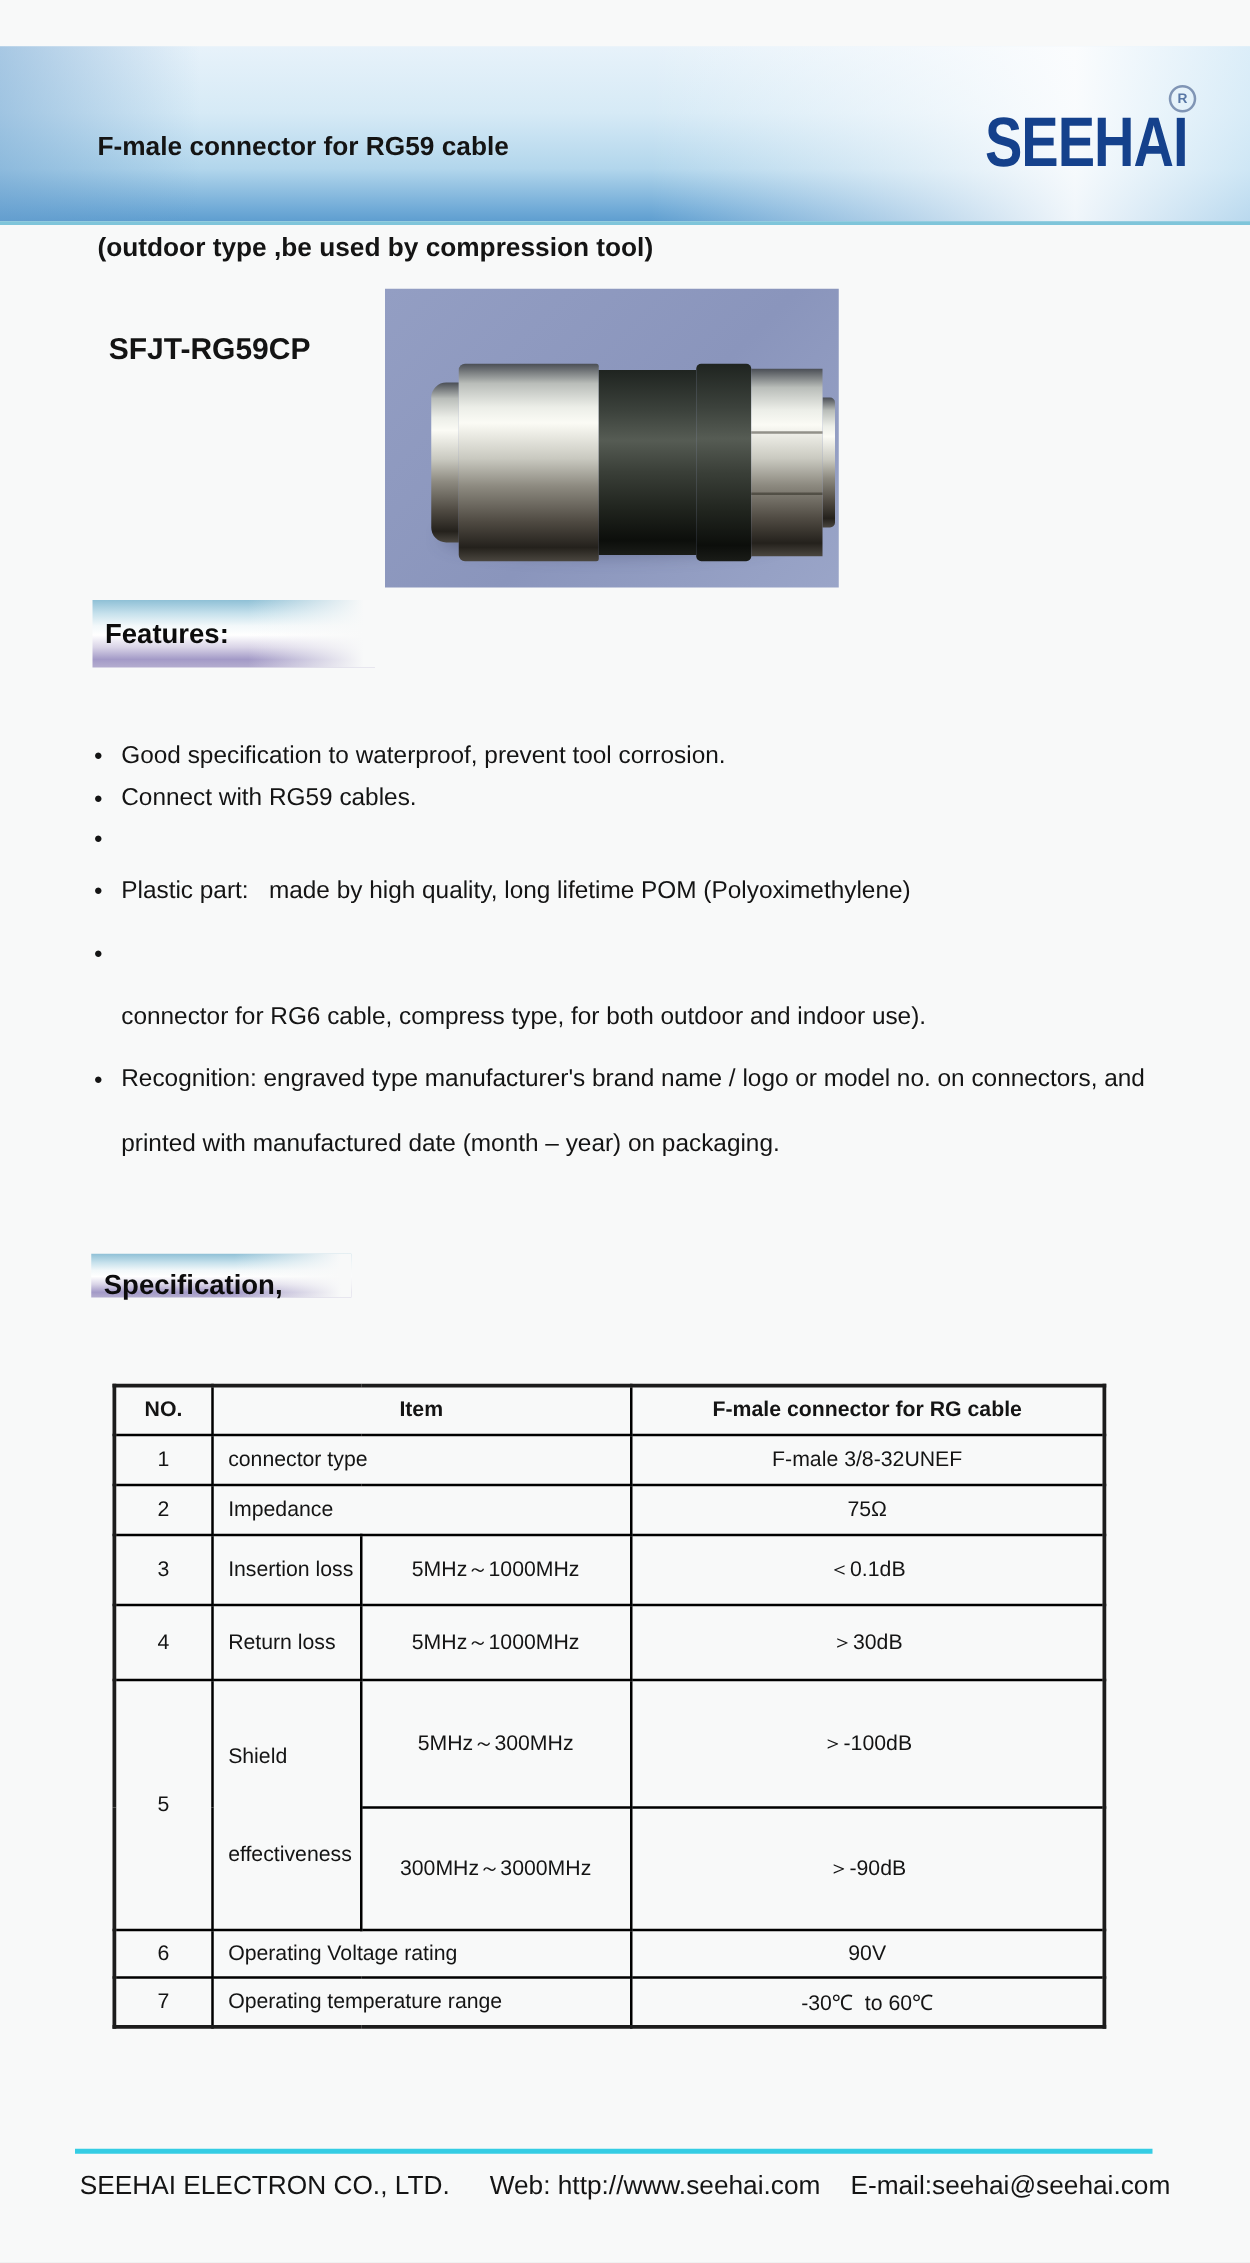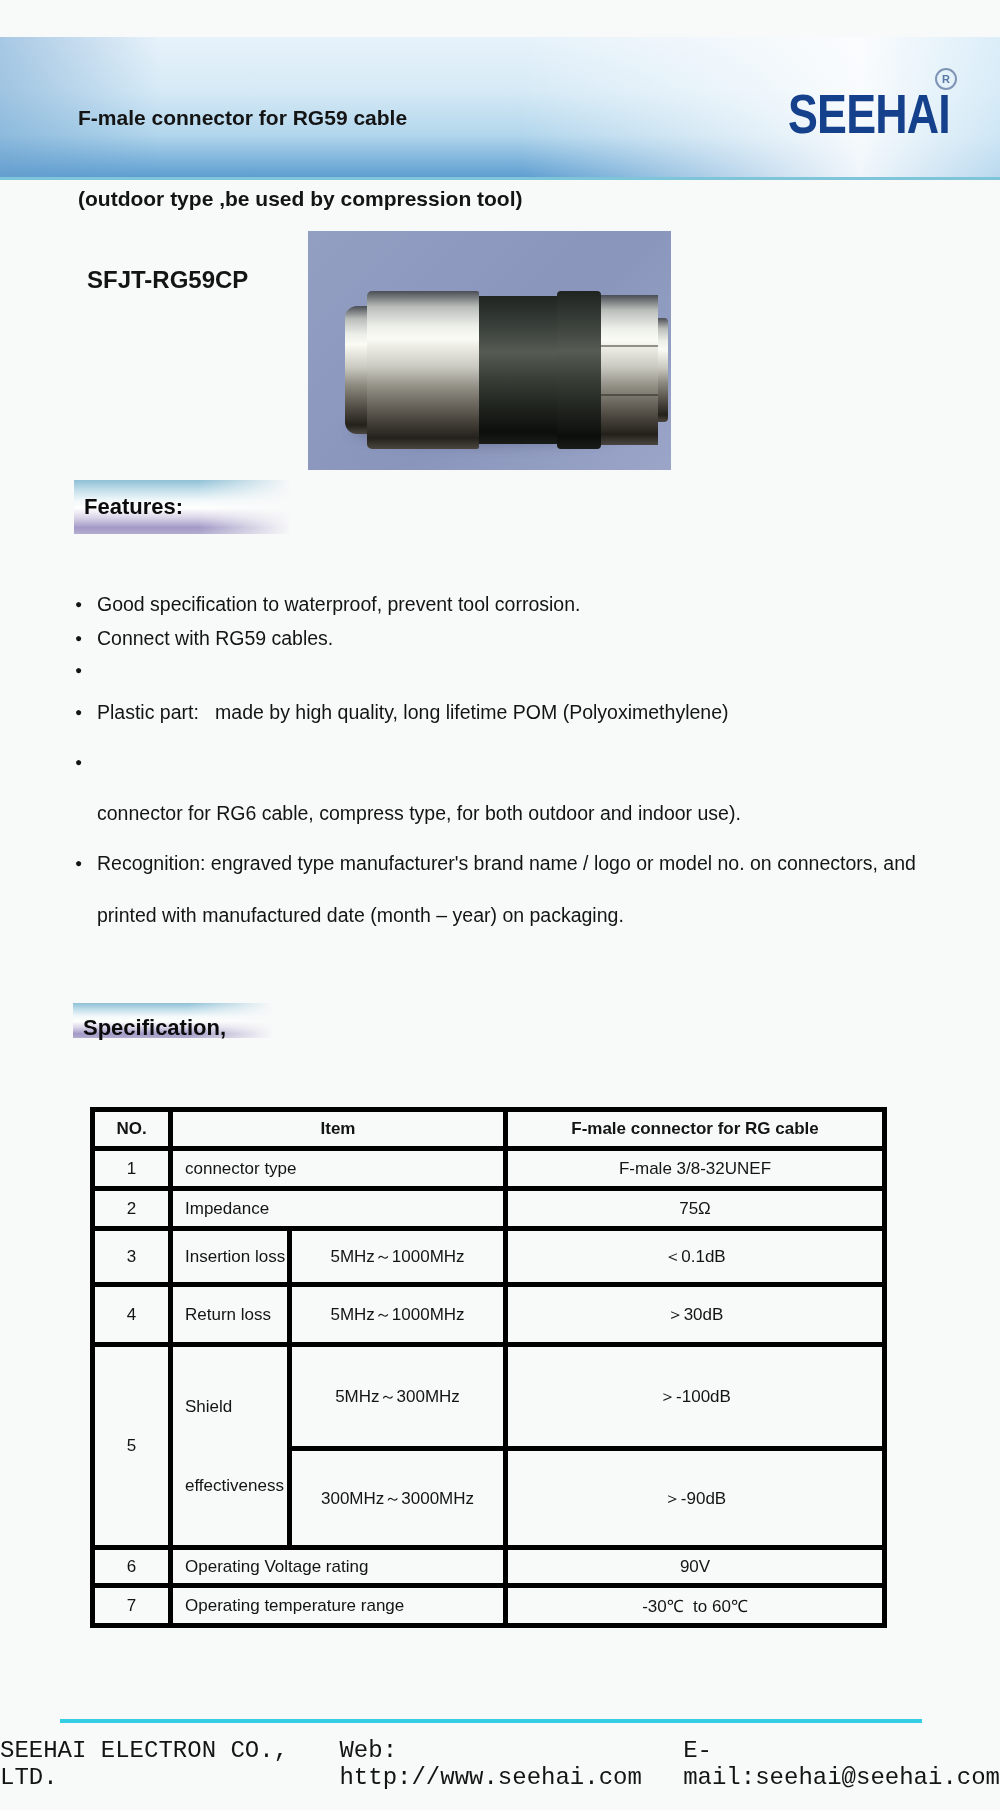--- a/index.html
+++ b/index.html
@@ -56,30 +56,30 @@
   .feature-line{display:flex;line-height:26px;}
   .bullet{width:22px;font-size:12px;flex:none;}
   .no-bullet{padding-left:22px;}
   .ftxt{white-space:pre-wrap;}
   .m8{margin-bottom:8px}.m6{margin-bottom:6px}.m16{margin-bottom:16px}
   .m24{margin-bottom:24px}.m25{margin-bottom:25px}.m26{margin-bottom:26px}
 
   
   .spec-table{position:absolute;left:90px;top:1107px;width:792px;border-collapse:collapse;
               table-layout:fixed;font-size:17px;border:3px solid #1c1c1c;}
-  .spec-table td{border:5px solid #000000;text-align:center;padding:0;white-space:pre-wrap;overflow:hidden;}
+  .spec-table td{border:2px solid #000000;text-align:center;padding:0;white-space:pre-wrap;overflow:hidden;}
   .hdr td{font-weight:bold;}
   .left{text-align:left !important;padding-left:12px !important;}
   .rh39{height:39px}.rh40{height:40px}.rh56{height:56px}.rh60{height:60px}.rh38{height:38px}
   .two-line span{display:block;line-height:39px;}
 
   
   .footer-line{position:absolute;left:60px;top:1719px;width:862px;height:4px;background:#35cde4;}
   .footer{position:absolute;left:0;top:1737px;width:1000px;display:flex;justify-content:center;
-          font-size:24px;white-space:pre-wrap;font-family:Liberation Mono, monospace;}
+          font-size:21px;white-space:pre-wrap;}
   .fgap1{margin-left:32px;}
   .fgap2{margin-left:24px;}
 </style>
 </head>
 <body>
 
 <div class="page">
 
   <header class="band">
     <div class="titles">

